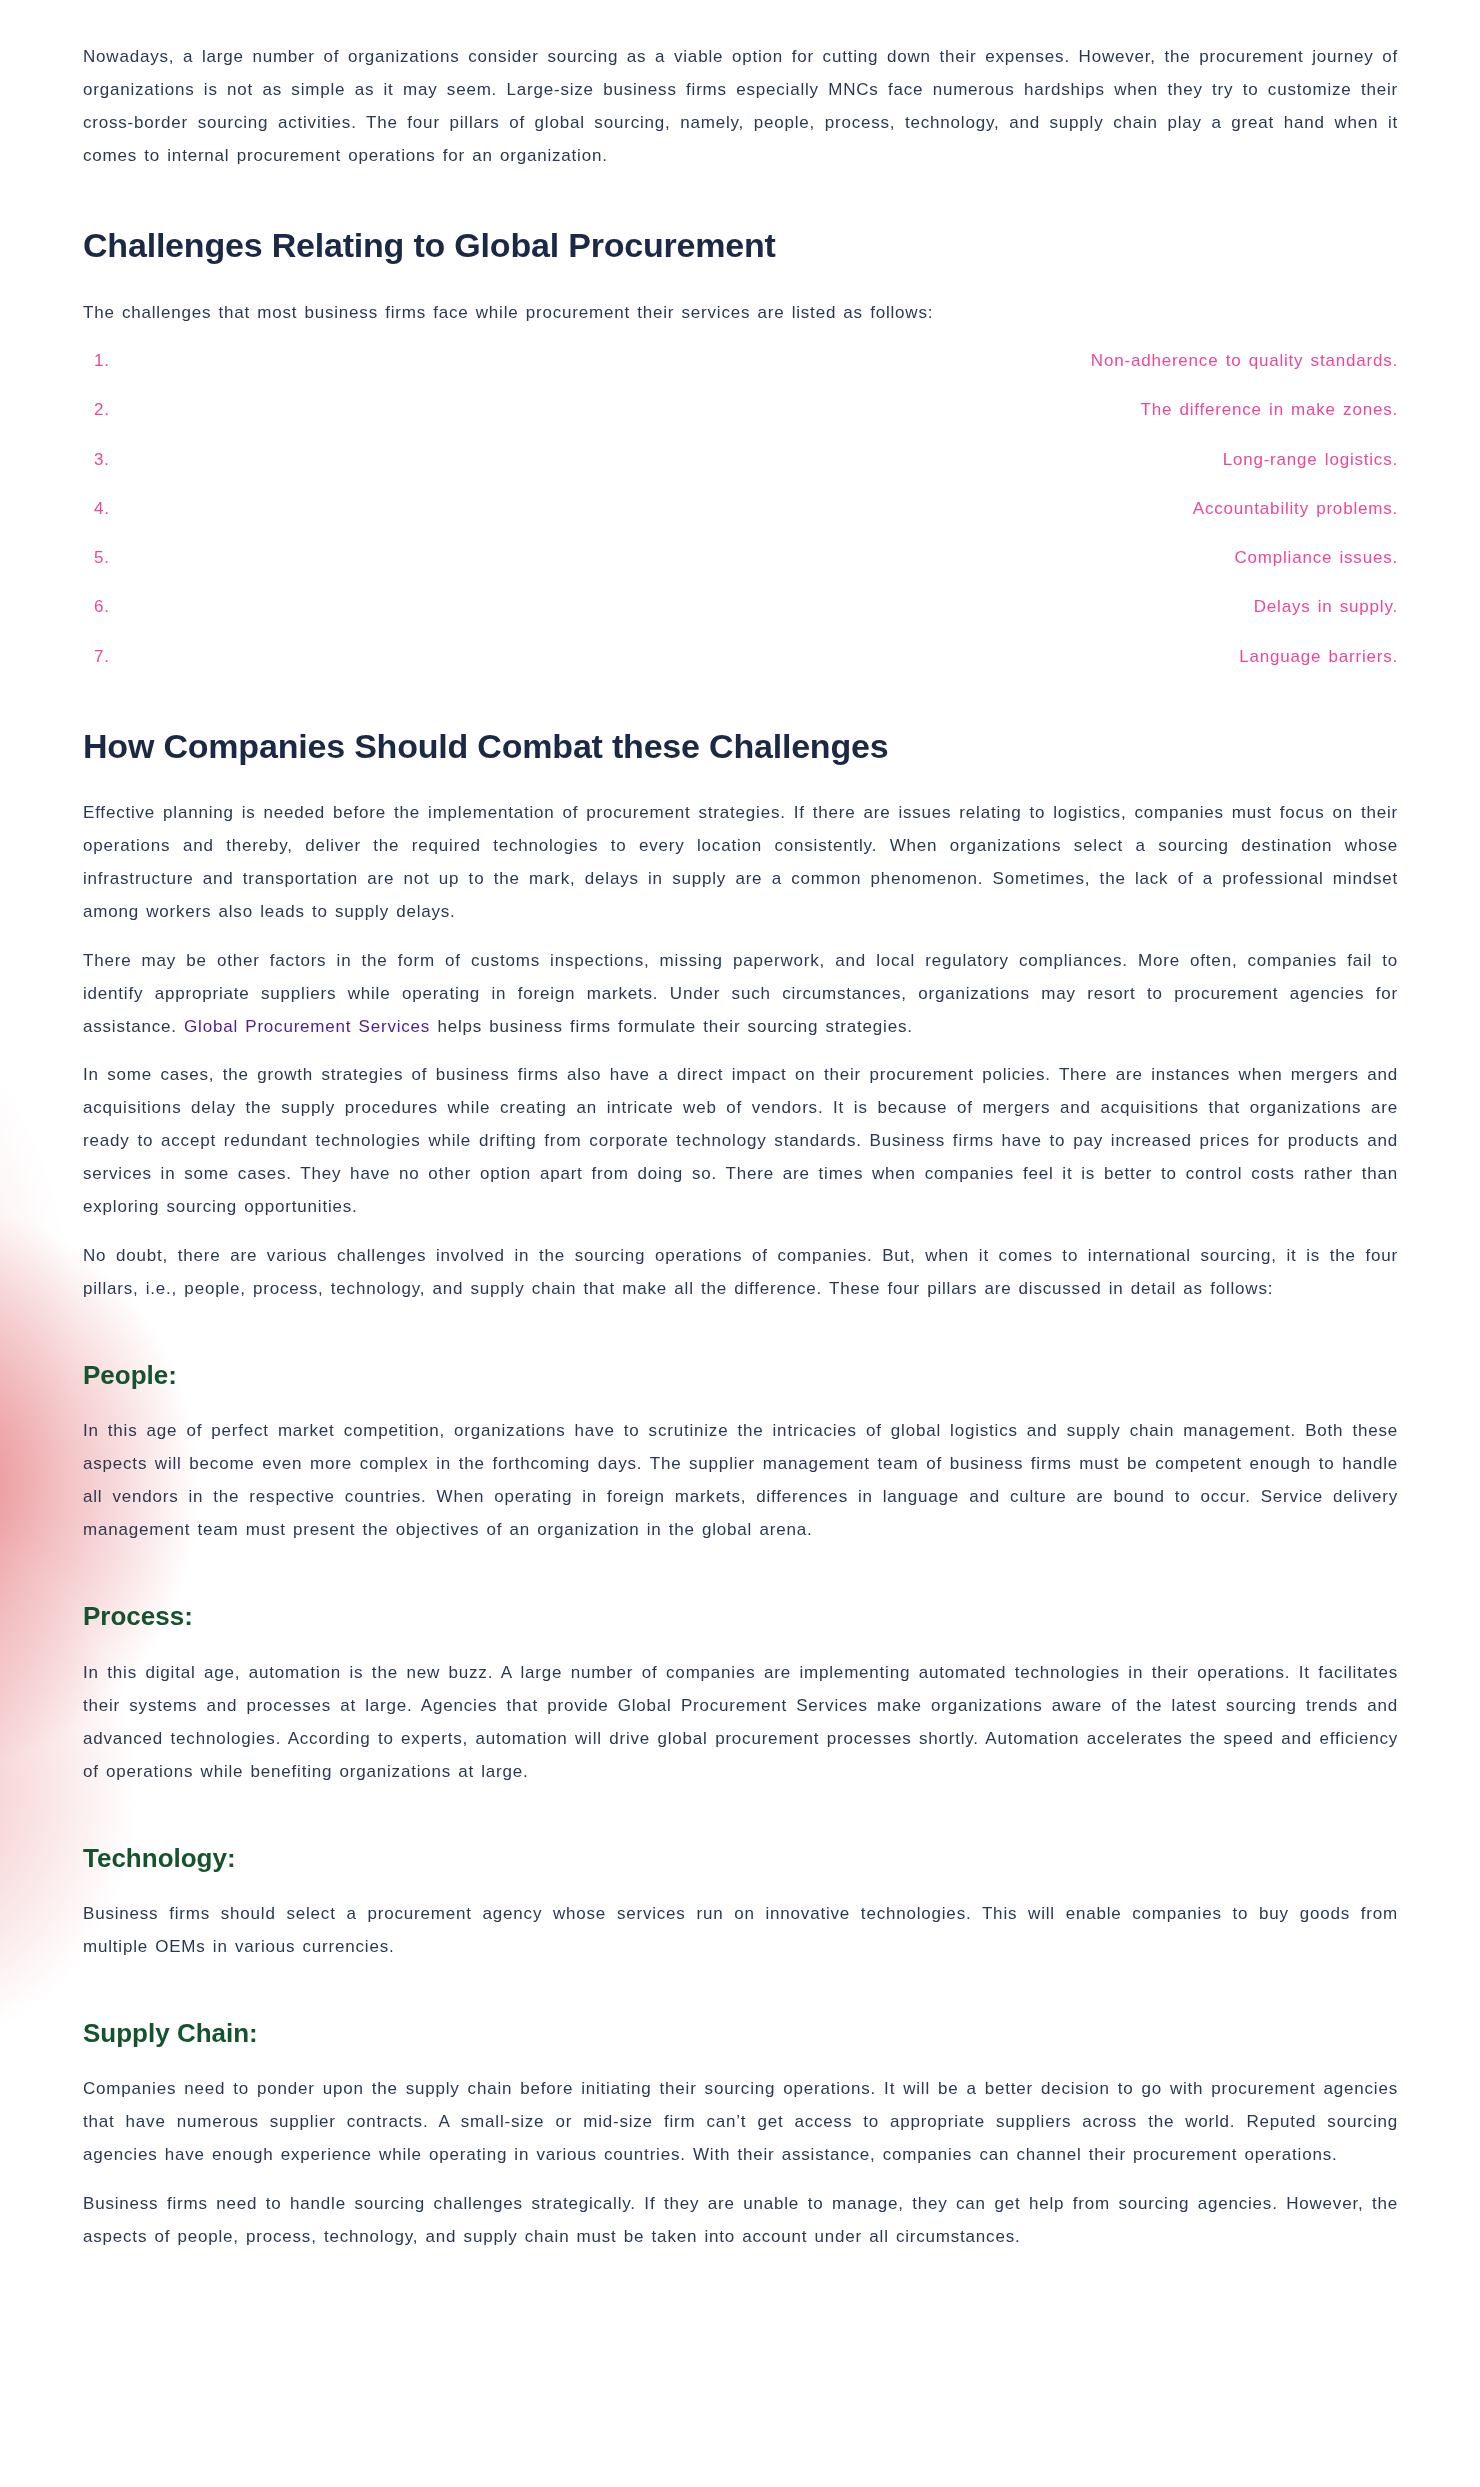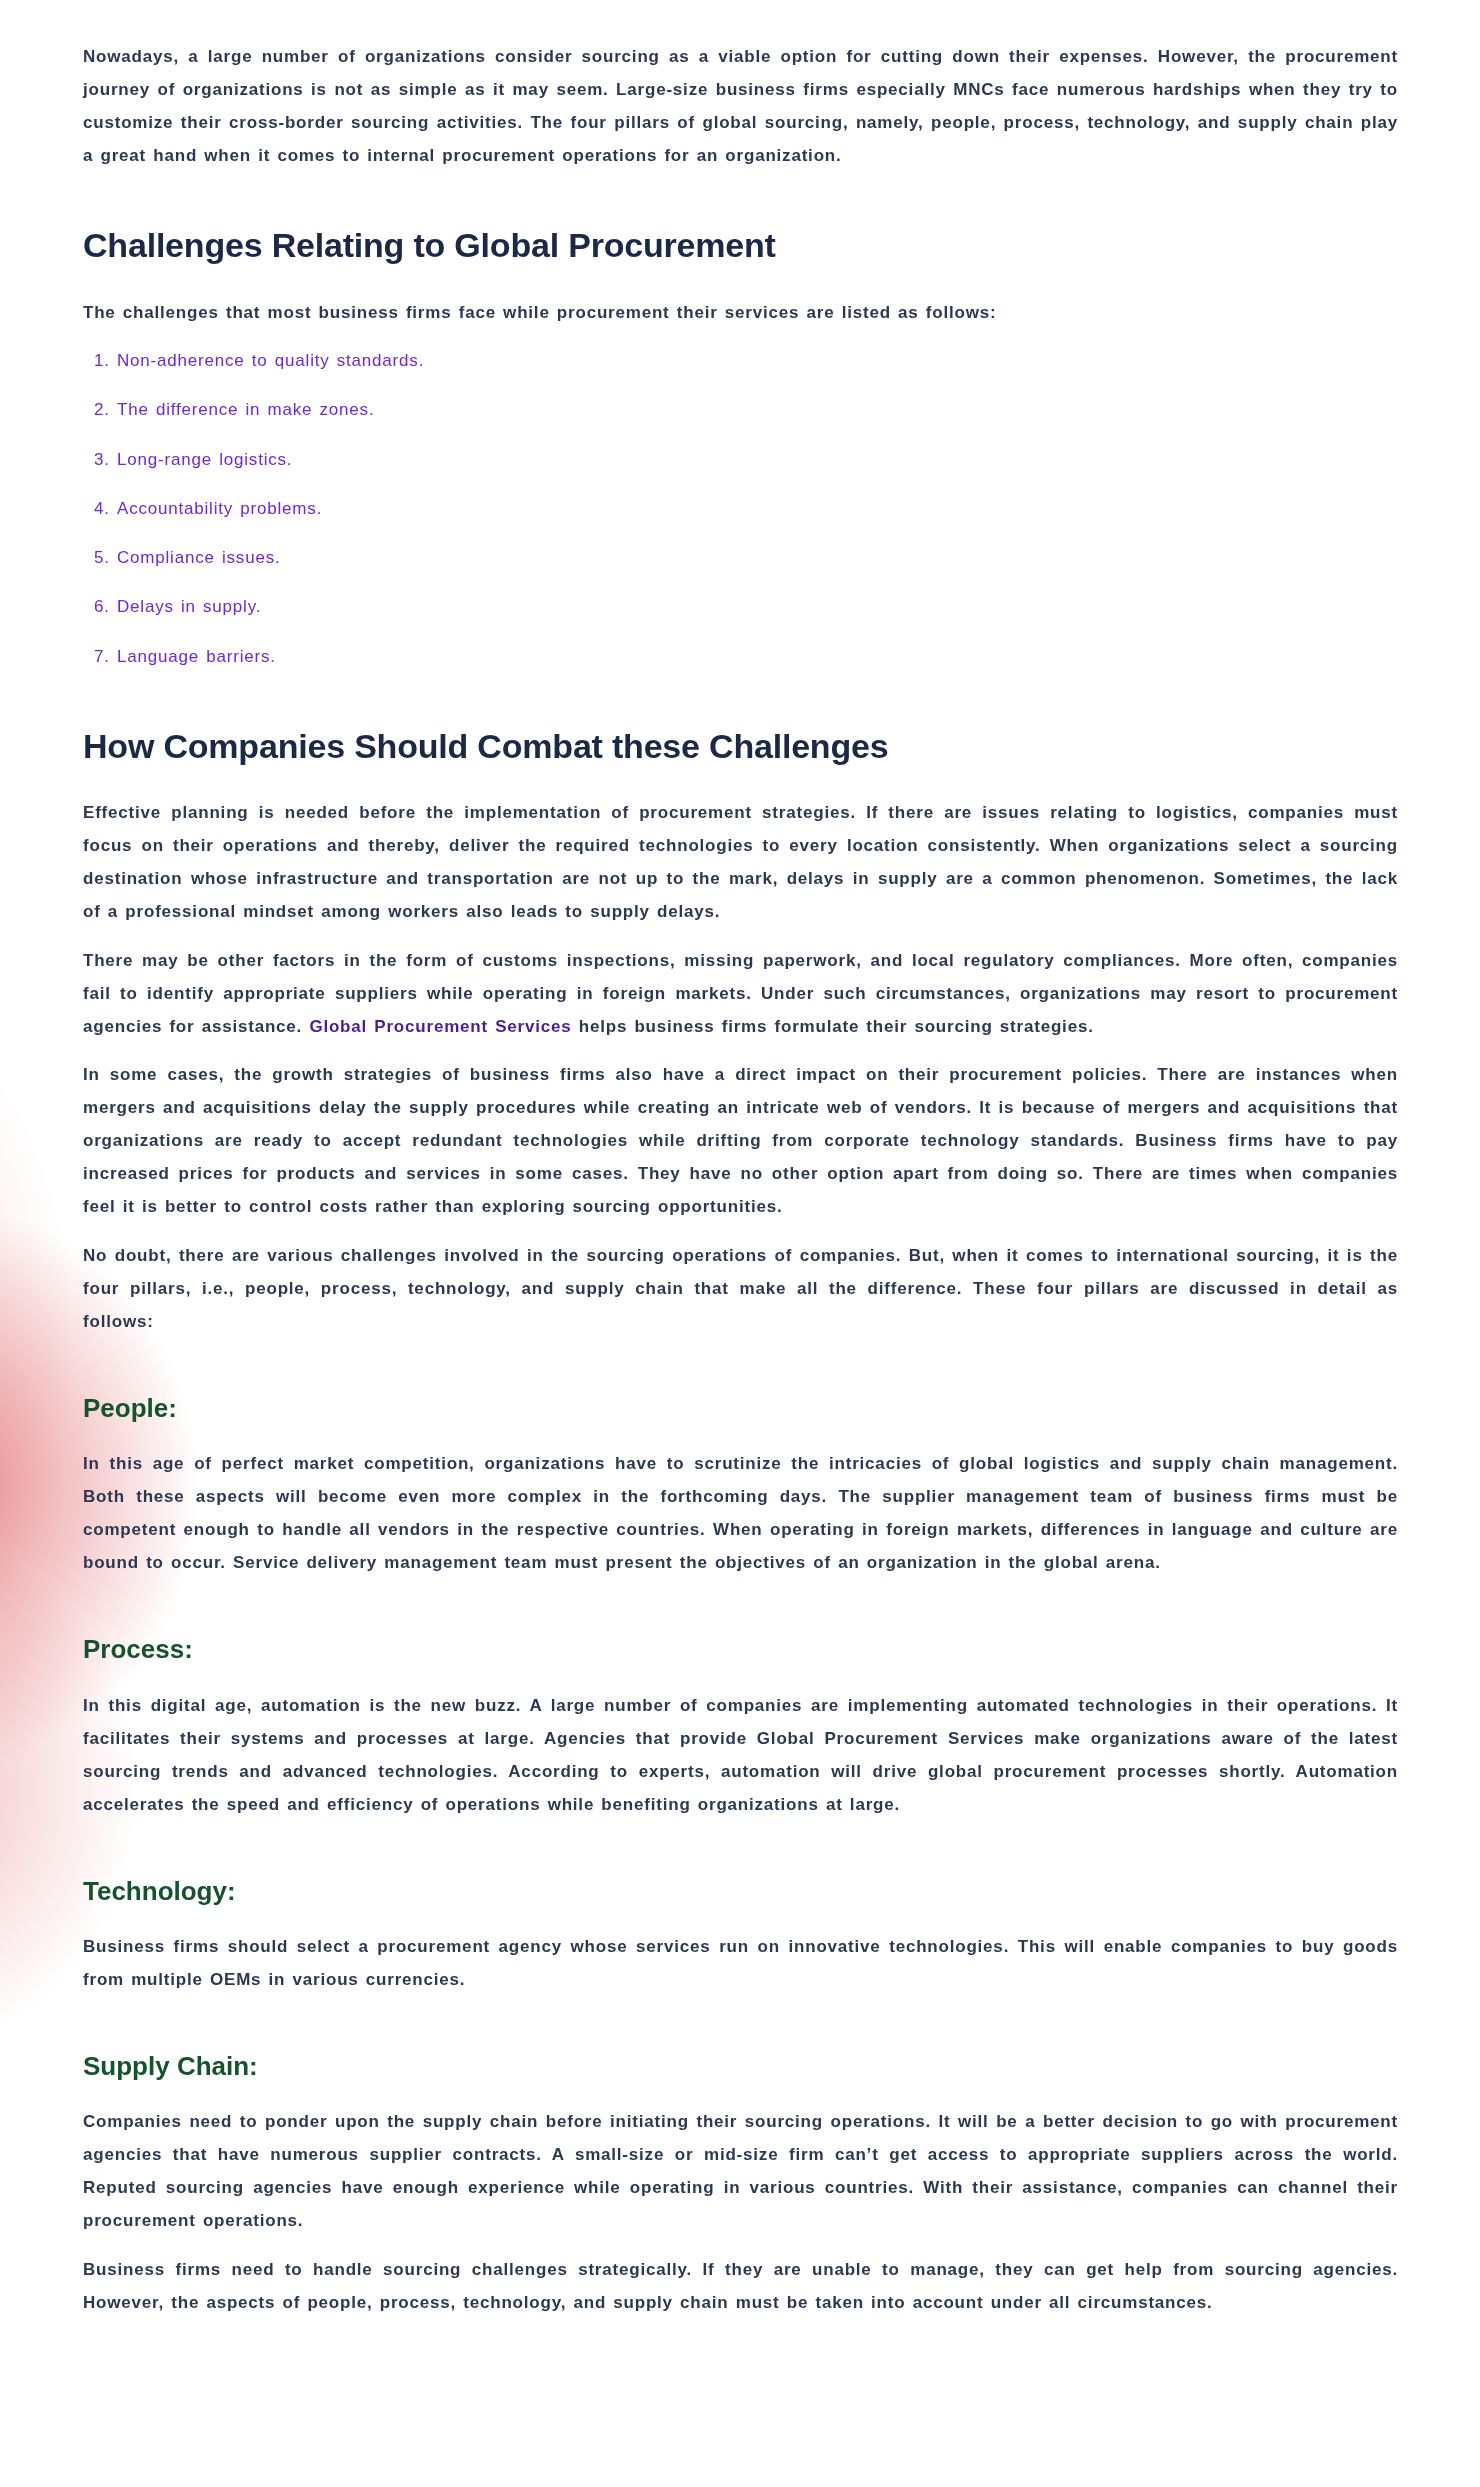--- a/index.html
+++ b/index.html
@@ -26,42 +26,42 @@
     z-index: 1;
   }
   .content p {
     margin: 0 0 15.5px 0;
     font-size: 17px;
     line-height: 33px;
     letter-spacing: 0.8px;
     word-spacing: 1.7px;
     color: #2b3950;
     text-align: justify;
-    font-weight: bold;
   }
   .content p.lead { text-align: left; }
   h2 {
     margin: 50px 0 27.5px 0;
     font-size: 34px;
     line-height: 46px;
     font-weight: 700;
     letter-spacing: -0.2px;
     color: #1b2846;
   }
   h3 {
     margin: 53px 0 22.4px 0;
     font-size: 26px;
     line-height: 34px;
     font-weight: 700;
     color: #14532d;
   }
   ol {
     margin: 0 0 17px 0;
     padding-left: 34px;
-    color: #6d28d9;
+    color: #ec4899;
+    text-align: right;
   }
   ol li {
     font-size: 17px;
     line-height: 33px;
     letter-spacing: 0.8px;
     word-spacing: 1.7px;
     margin-bottom: 16.3px;
   }
   a.inline-link {
     color: #4c1d95;

